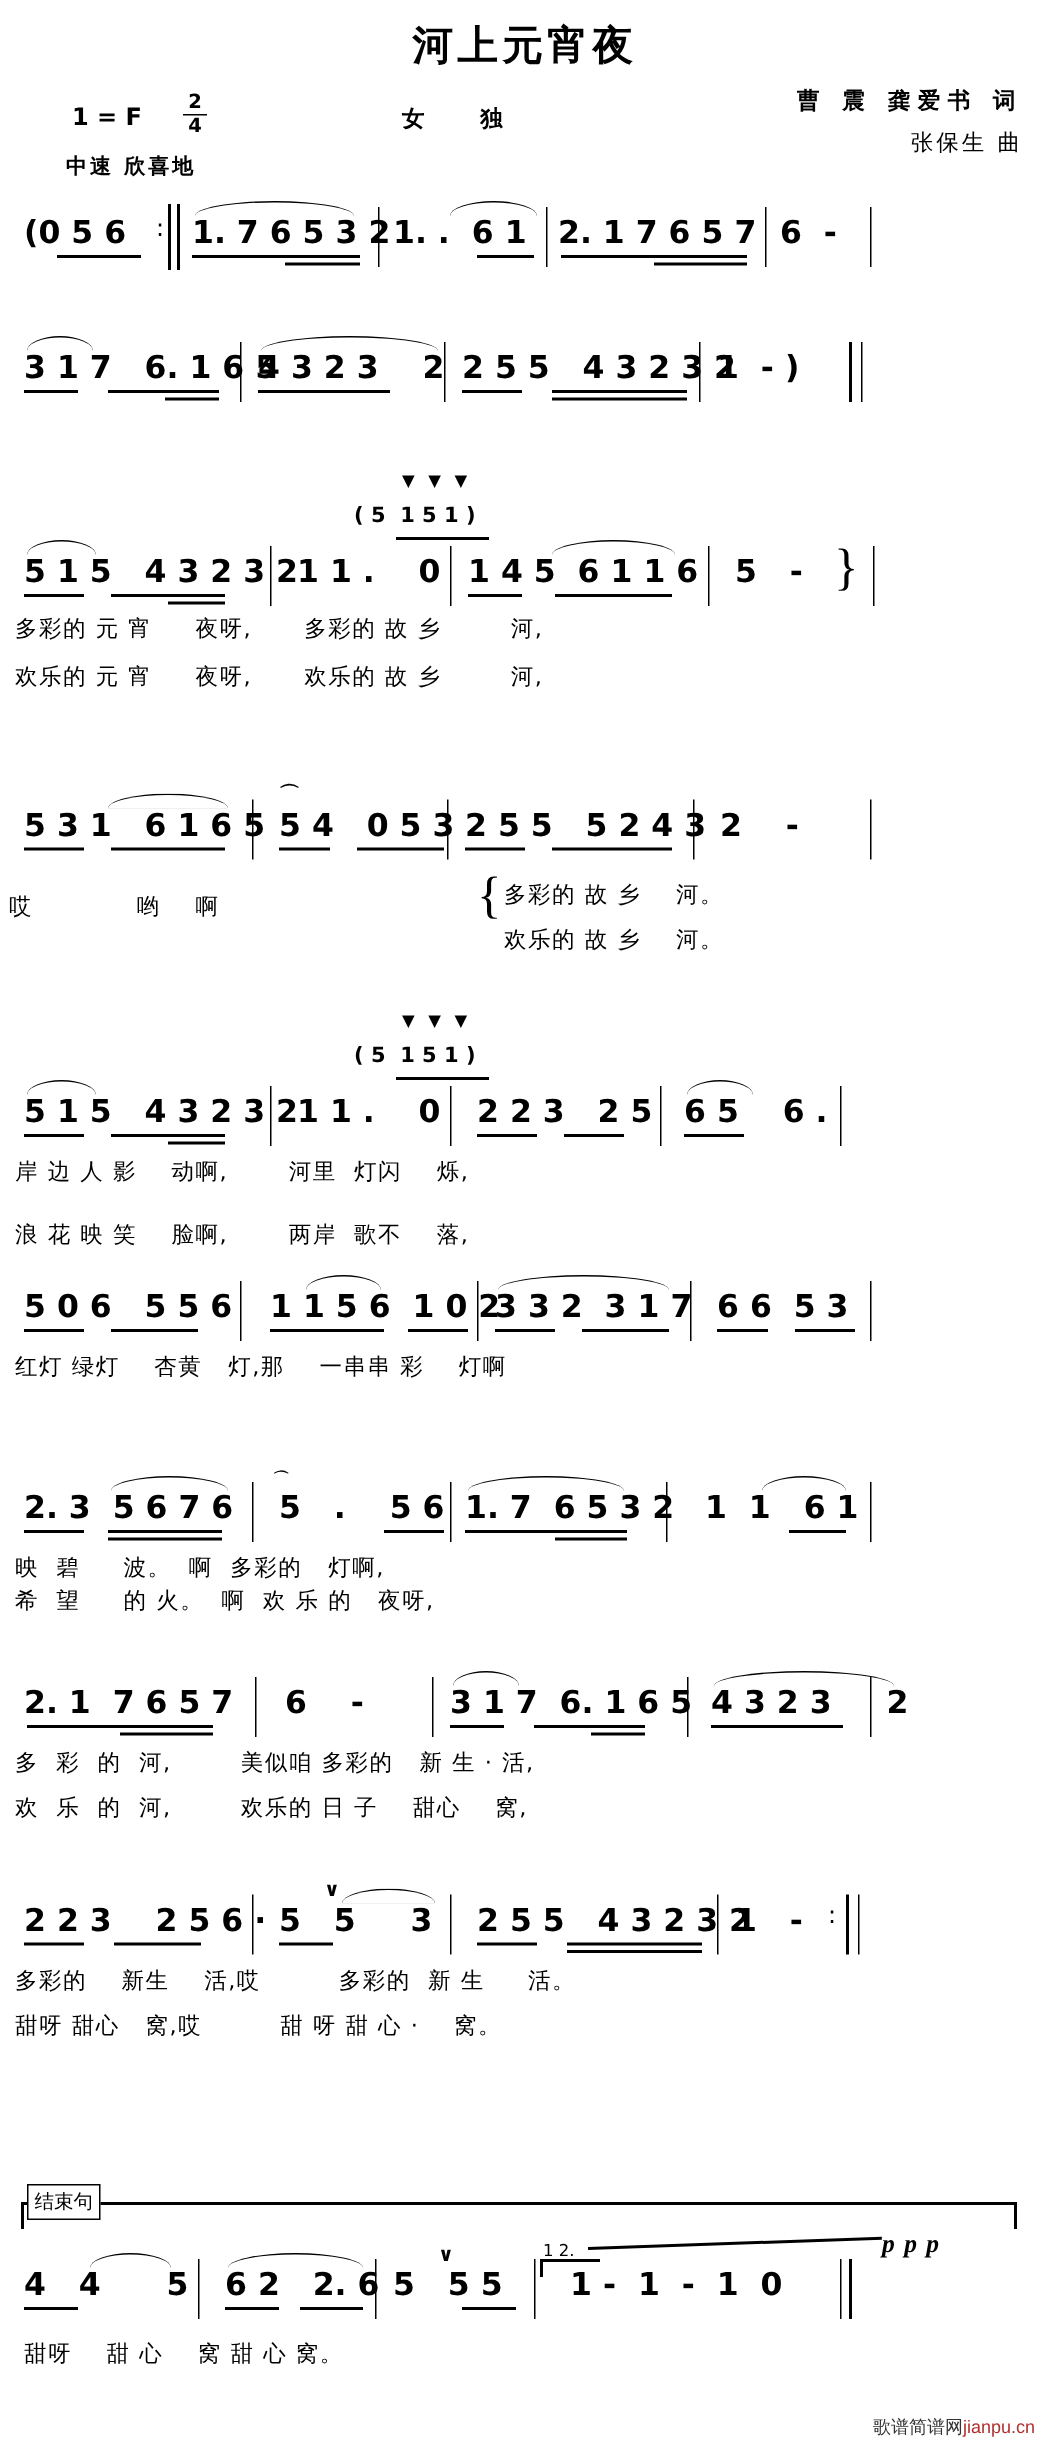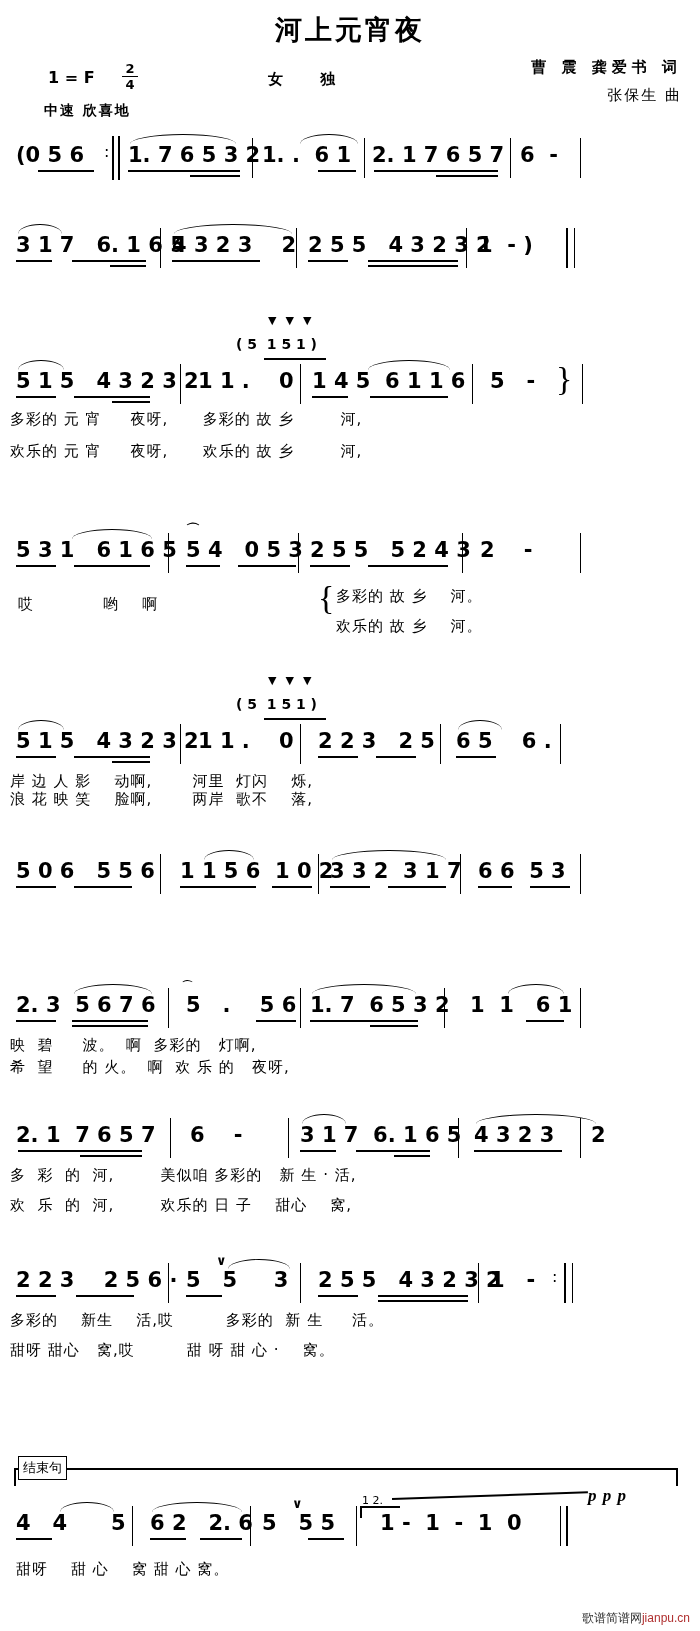--- a/index.html
+++ b/index.html
@@ -314,21 +314,21 @@
       <div class="thin" style="left:298px; top:8px; height:40px"></div>
 
       <div class="cell" style="left:310px; top:14px">2 5 5   5 2 4 3</div>
       <div class="underline1" style="left:310px; top:40px; width:40px"></div>
       <div class="underline1" style="left:368px; top:40px; width:80px"></div>
       <div class="thin" style="left:462px; top:8px; height:40px"></div>
 
       <div class="cell" style="left:480px; top:14px">2    -</div>
       <div class="thin" style="left:580px; top:8px; height:40px"></div>
 
-      <div class="lyric" style="left:18px; top:70px">哎            哟    啊</div>
+      <div class="lyric" style="left:6px; top:70px">哎            哟    啊</div>
       <div class="brace" style="left:318px; top:54px">{</div>
       <div class="lyric" style="left:336px; top:62px">多彩的 故 乡    河。</div>
       <div class="lyric" style="left:336px; top:92px">欢乐的 故 乡    河。</div>
     </div>
   </div>
 
   <div class="system" style="top:690px">
     <div class="sysline" style="height:120px">
       <div class="marks" style="left:268px; top:-16px">▼▼▼</div>
       <div class="smalltxt" style="left:236px; top:6px">( 5  1 5 1 )</div>
@@ -348,21 +348,21 @@
       <div class="underline1" style="left:318px; top:66px; width:40px"></div>
       <div class="underline1" style="left:376px; top:66px; width:40px"></div>
       <div class="thin" style="left:440px; top:34px; height:40px"></div>
 
       <div class="cell" style="left:456px; top:40px">6 5    6 .</div>
       <div class="underline1" style="left:456px; top:66px; width:40px"></div>
       <div class="tie" style="left:458px; top:30px; width:44px"></div>
       <div class="thin" style="left:560px; top:34px; height:40px"></div>
 
       <div class="lyric" style="left:10px; top:82px">岸 边 人 影    动啊,       河里  灯闪    烁,</div>
-      <div class="lyric" style="left:10px; top:100px">浪 花 映 笑    脸啊,       两岸  歌不    落,</div>
+      <div class="lyric" style="left:10px; top:124px">浪 花 映 笑    脸啊,       两岸  歌不    落,</div>
     </div>
   </div>
 
   <div class="system" style="top:846px">
     <div class="sysline" style="height:120px">
       <div class="cell" style="left:16px; top:14px">5 0 6   5 5 6</div>
       <div class="underline1" style="left:16px; top:40px; width:40px"></div>
       <div class="underline1" style="left:74px; top:40px; width:58px"></div>
       <div class="thin" style="left:160px; top:8px; height:40px"></div>
 
@@ -376,20 +376,21 @@
       <div class="underline1" style="left:330px; top:40px; width:40px"></div>
       <div class="underline1" style="left:388px; top:40px; width:58px"></div>
       <div class="tie" style="left:332px; top:4px; width:114px"></div>
       <div class="thin" style="left:460px; top:8px; height:40px"></div>
 
       <div class="cell" style="left:478px; top:14px">6 6  5 3</div>
       <div class="underline1" style="left:478px; top:40px; width:34px"></div>
       <div class="underline1" style="left:530px; top:40px; width:40px"></div>
       <div class="thin" style="left:580px; top:8px; height:40px"></div>
 
+      <div class="lyric" style="left:10px; top:56px">红灯 绿灯    杏黄   灯,那    一串串 彩    灯啊</div>
     </div>
   </div>
 
   <div class="system" style="top:980px">
     <div class="sysline" style="height:120px">
       <div class="cell" style="left:16px; top:14px">2. 3  5 6 7 6</div>
       <div class="underline1" style="left:16px; top:40px; width:40px"></div>
       <div class="underline1" style="left:72px; top:40px; width:76px"></div>
       <div class="underline2" style="left:72px; top:45px; width:76px"></div>
       <div class="tie" style="left:74px; top:4px; width:78px"></div>

